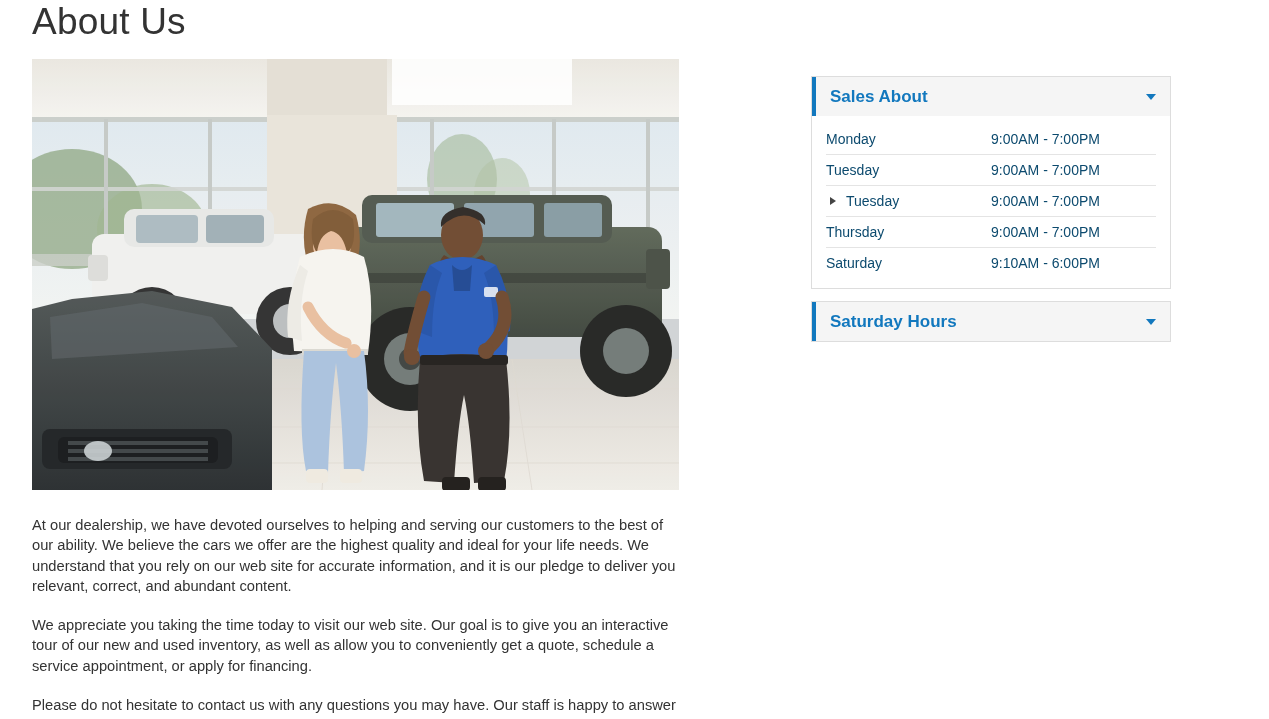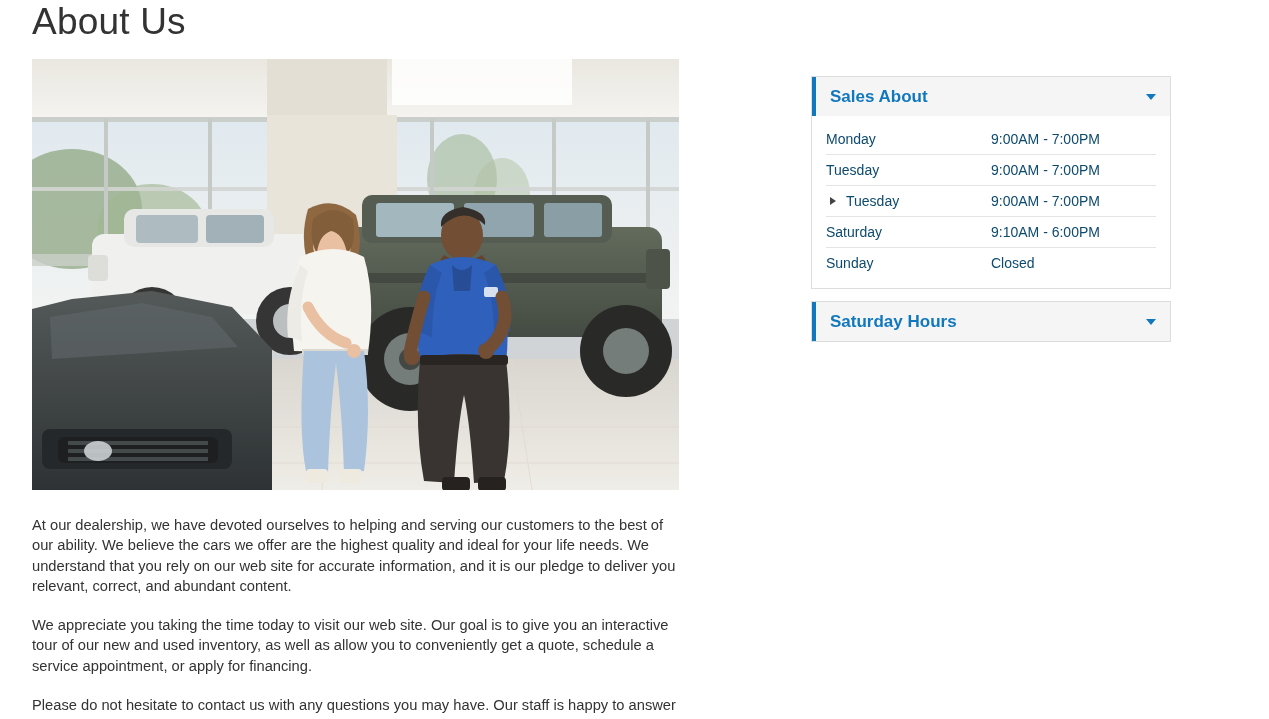--- a/index.html
+++ b/index.html
@@ -292,26 +292,26 @@
               <td class="time">9:00AM - 7:00PM</td>
             </tr>
             <tr class="current">
               <td class="day">
                 <span class="day-marker"></span>
                 <span>Tuesday</span>
               </td>
               <td class="time">9:00AM - 7:00PM</td>
             </tr>
             <tr>
+              <td class="day">Thursday</td>
+              <td class="time">9:00AM - 7:00PM</td>
+            </tr>
+            <tr>
               <td class="day">Saturday</td>
               <td class="time">9:10AM - 6:00PM</td>
-            </tr>
-            <tr>
-              <td class="day">Sunday</td>
-              <td class="time">Closed</td>
             </tr>
           </tbody>
         </table>
       </div>
     </div>
 
     <div class="panel">
       <div class="panel-head">
         <span class="panel-title">Saturday Hours</span>
         <span class="caret"></span>

